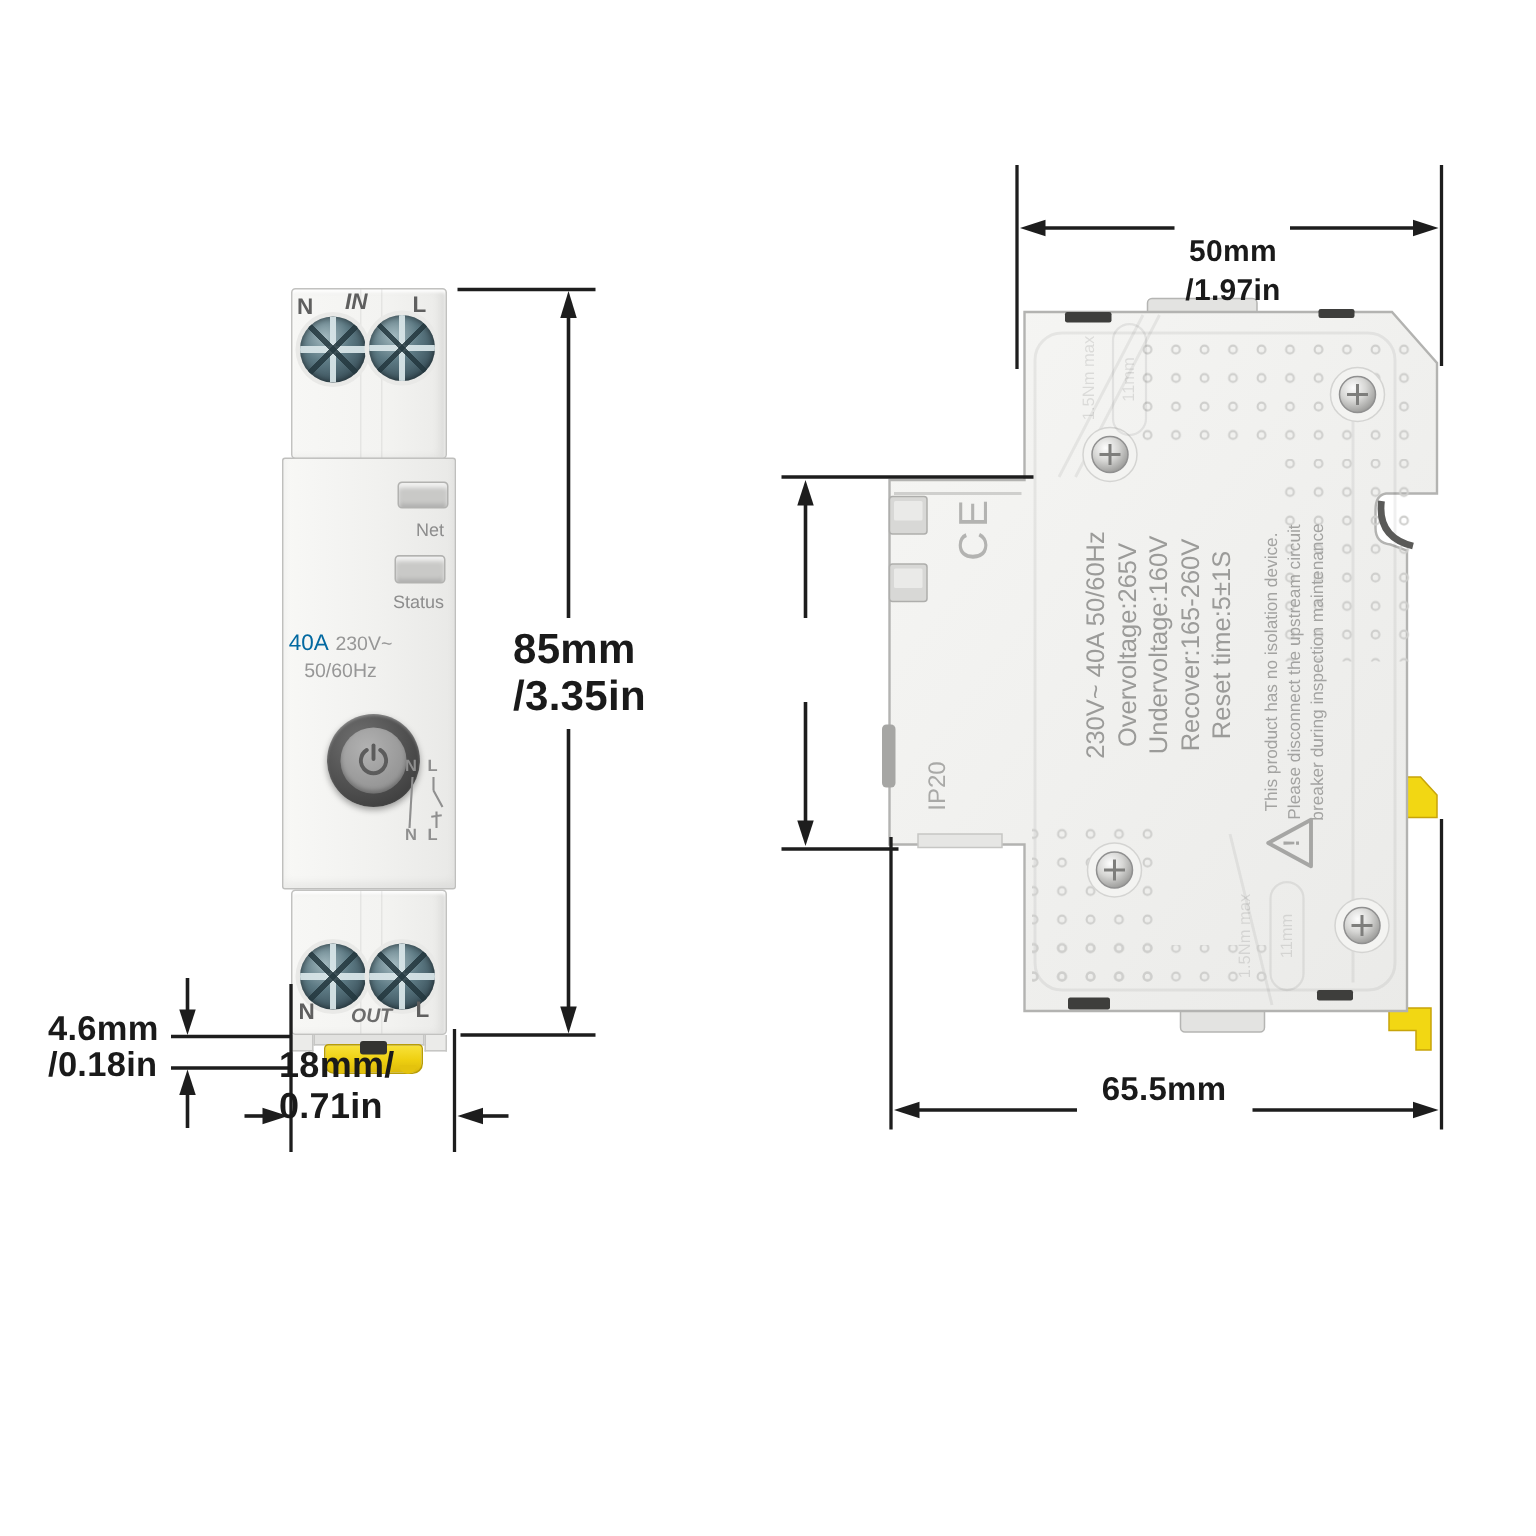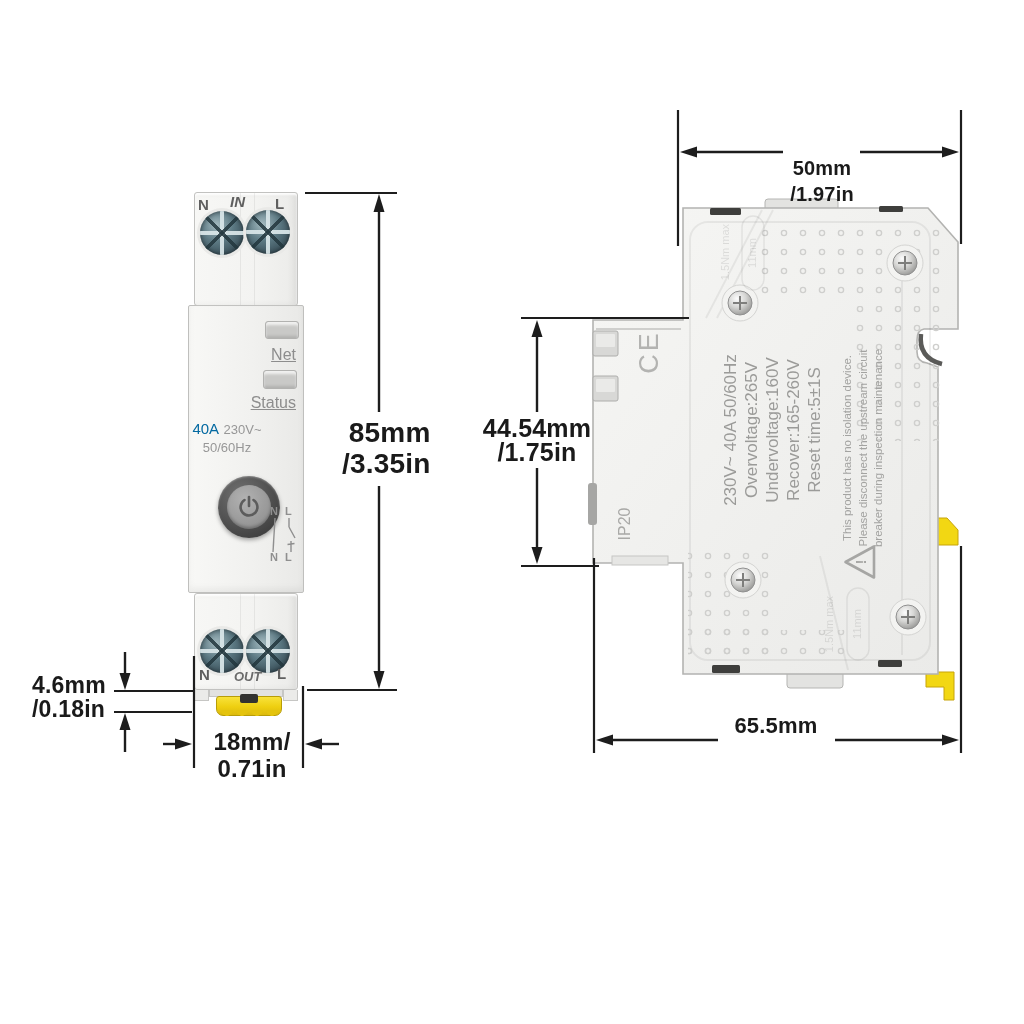--- a/index.html
+++ b/index.html
@@ -31,21 +31,21 @@
   .screw::before,.screw::after{content:"";position:absolute;inset:0;border-radius:50%;}
   .screw::before{background:
     linear-gradient(0deg,transparent 45%,rgba(215,228,231,.95) 45% 55%,transparent 55%),
     linear-gradient(90deg,transparent 45%,rgba(215,228,231,.95) 45% 55%,transparent 55%);}
   .screw::after{background:
     linear-gradient(45deg,transparent 47%,rgba(35,55,62,.85) 47% 53%,transparent 53%),
     linear-gradient(-45deg,transparent 47%,rgba(35,55,62,.85) 47% 53%,transparent 53%);}
 
   .ind-window{width:34px;height:18px;background:#c9c9c7;border:1px solid #b2b2b0;
     border-radius:3px;box-shadow:inset 0 3px 3px rgba(255,255,255,.75),inset 0 -2px 3px rgba(0,0,0,.12);}
-  .ind-label{font-size:16px;color:#8d8d8d;text-align:right;text-decoration:underline;}
+  .ind-label{font-size:12px;color:#8d8d8d;text-align:right;}
 
   .rating{left:190px;top:420px;width:74px;text-align:center;color:#979797;}
   .rating .amps{font-size:15px;font-weight:400;color:#0369a1;line-height:18px;}
   .rating .volts,.rating .freq{font-size:13px;line-height:16px;}
 
   .pwr-outer{left:218px;top:476px;width:62px;height:62px;border-radius:50%;
     background:radial-gradient(circle at 36% 30%,#707070,#454545 70%,#333);
     box-shadow:0 2px 4px rgba(0,0,0,.35),inset 0 1px 2px rgba(255,255,255,.3);}
   .pwr-inner{left:227px;top:485px;width:44px;height:44px;border-radius:50%;
     background:radial-gradient(circle at 40% 32%,#b2b2b2,#939393 75%,#858585);
@@ -55,25 +55,25 @@
   .foot{width:15px;height:11px;background:#ebebe9;border:1px solid #c6c6c4;border-top:none;}
   .mid-step{left:209px;top:690px;width:74px;height:7px;background:#e2e2e0;border:1px solid #c6c6c4;border-top:none;}
   .clip{left:216px;top:696px;width:66px;height:20px;border:1px solid #b89d07;
     background:linear-gradient(180deg,#f8e23a,#eecf10 55%,#dcb90c);border-radius:3px 3px 7px 7px;}
   .clip::after{content:"";position:absolute;left:3px;right:3px;bottom:-5px;height:10px;
     background:radial-gradient(circle at 7px 0px,#e4c30d 5.5px,transparent 6px);
     background-size:15px 10px;background-repeat:repeat-x;}
   .clip-slot{left:240px;top:694px;width:18px;height:9px;background:#333331;border-radius:2px;}
 
   
-  .dim{font-weight:700;color:#1a1a1a;letter-spacing:.2px;text-align:right;}
+  .dim{font-weight:700;color:#1a1a1a;letter-spacing:.2px;}
   .dim span{display:block;}
   .dim-85{left:342px;top:417px;font-size:28px;line-height:31px;}
   .dim-46{left:32px;top:673px;width:98px;text-align:left;font-size:23px;line-height:24px;}
-  .dim-18{left:186px;top:728px;width:132px;text-align:center;font-size:24px;line-height:27px;}
+  .dim-18{left:186px;top:697px;width:132px;font-size:24px;line-height:27px;}
   .dim-50{left:737px;top:124px;width:170px;text-align:center;font-size:20px;line-height:26px;margin-top:31px;}
   .dim-44{left:452px;top:416px;width:170px;text-align:center;font-size:25px;line-height:24px;}
   .dim-65{left:691px;top:713px;width:170px;text-align:center;font-size:22px;line-height:25px;}
 
   svg text{font-family:"Liberation Sans",sans-serif;}
   .spec-t{font-size:17px;fill:#9b9b99;}
   .warn-t{font-size:11.5px;fill:#a3a3a1;}
   .emboss-t{font-size:11px;fill:rgba(0,0,0,.10);}
 </style>
 </head>
@@ -297,21 +297,17 @@
     <span>/0.18in</span>
   </div>
   <div class="abs dim dim-18">
     <span>18mm/</span>
     <span>0.71in</span>
   </div>
   <div class="abs dim dim-50">
     <span>50mm</span>
     <span>/1.97in</span>
   </div>
-  <div class="abs dim dim-44">
-    <span>44.54mm</span>
-    <span>/1.75in</span>
-  </div>
   <div class="abs dim dim-65">
     <span>65.5mm</span>
   </div>
 
 </div>
 
 </body></html>

